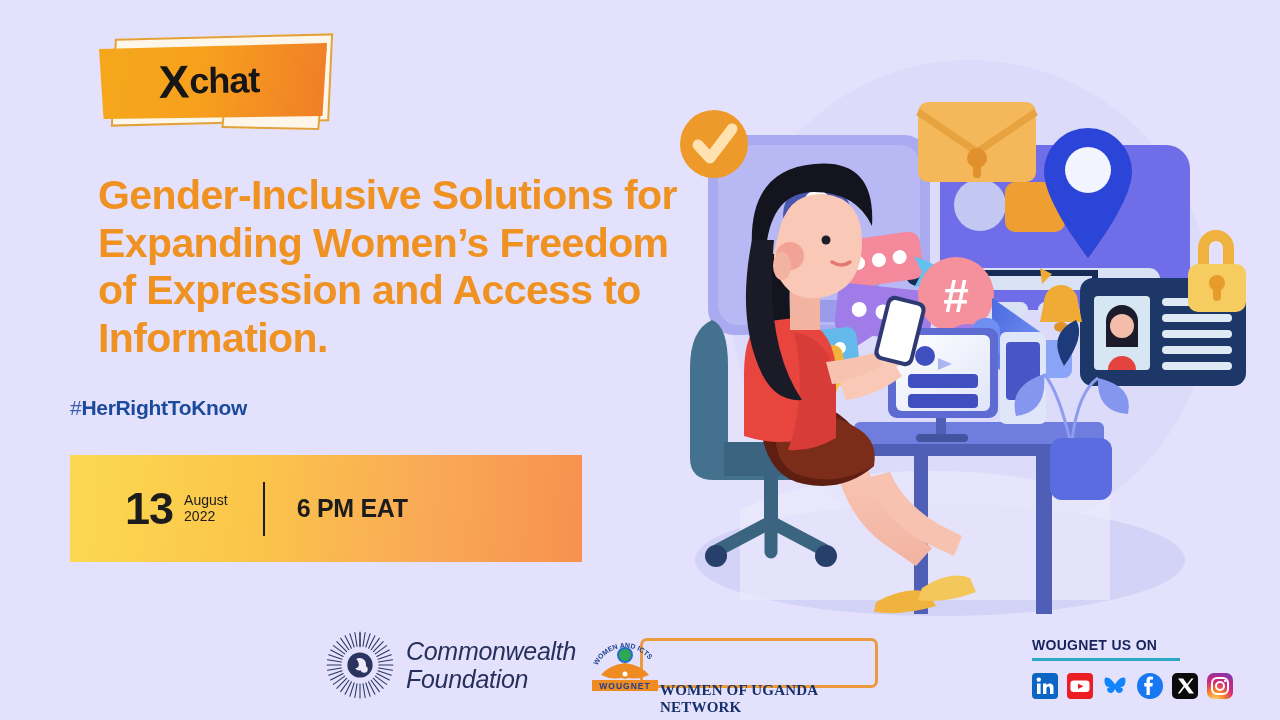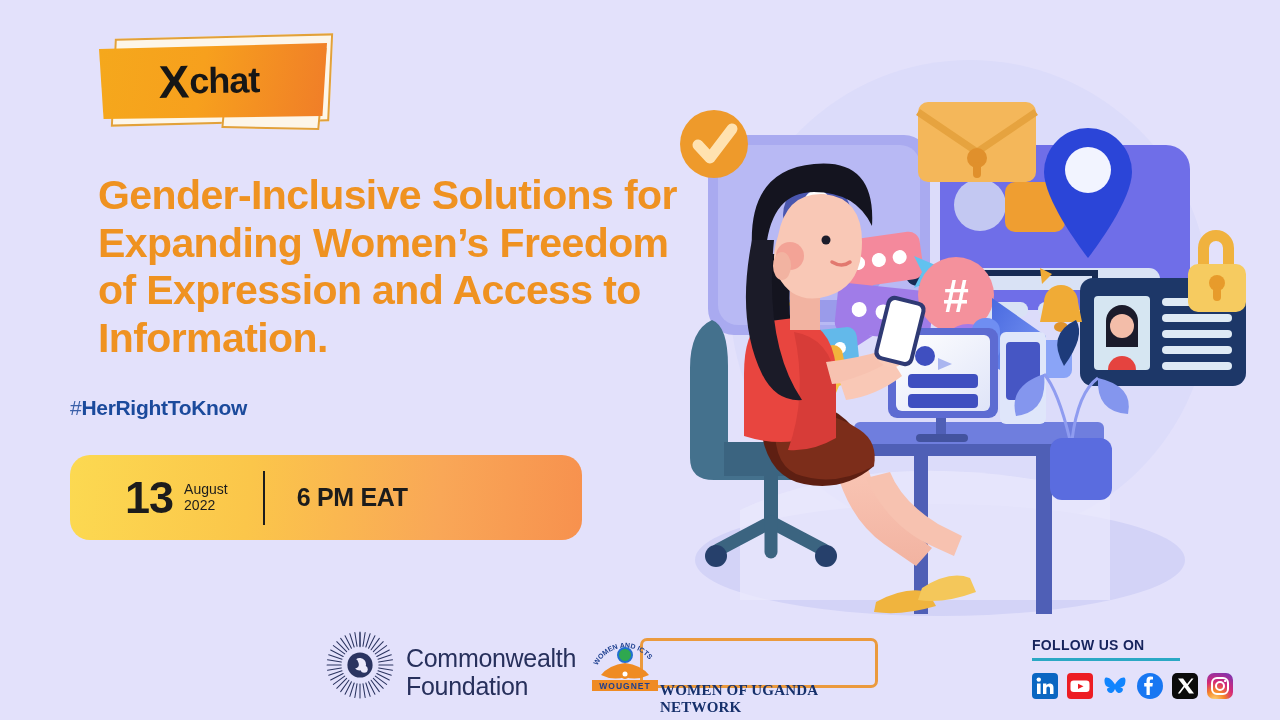--- a/index.html
+++ b/index.html
@@ -52,32 +52,32 @@
     margin-left:28px;
   }
   .hashtag {
     position:absolute; left:70px; top:396px;
     color:#1b4a9c; font-size:21px; font-weight:bold; letter-spacing:-0.3px;
   }
   .hashtag .hash { color:#3a5fa8; font-weight:normal; }
 
   
   .date-banner {
-    position:absolute; left:70px; top:455px; width:512px; height:85px;
-    border-radius:20px;
+    position:absolute; left:70px; top:455px; width:512px; height:107px;
+    border-radius:0;
     background:linear-gradient(95deg,#fcd951 0%,#fbc64a 35%,#f9a757 72%,#f7914e 100%);
     display:flex; align-items:center;
   }
   .date-day { font-size:45px; font-weight:bold; color:#1c1c1c; margin-left:55px; line-height:1; letter-spacing:-1px; }
   .date-my { margin-left:11px; line-height:1.12; color:#1c1c1c; font-size:14px; }
   .date-divider { width:2px; height:54px; background:#1c1c1c; margin-left:35px; }
   .date-time { font-size:25px; font-weight:bold; color:#1c1c1c; margin-left:32px; letter-spacing:-0.3px; }
 
   
-  .cwf { position:absolute; left:325px; top:630px; display:flex; align-items:flex-end; }
+  .cwf { position:absolute; left:325px; top:630px; display:flex; align-items:center;font-style:italic; }
   .cwf-mark { width:70px; height:70px; flex:0 0 70px; }
   .cwf-text { margin-left:11px; color:#27305c; font-size:25px; line-height:1.12; letter-spacing:-0.3px; }
 
   .wougnet { position:absolute; left:588px; top:636px; width:292px; height:56px; }
   .wougnet-border {
     position:absolute; left:52px; top:2px; width:238px; height:50px;
     border:3px solid #eb9a3d; border-radius:7px;
   }
   .wougnet-name {
     position:absolute; left:72px; top:14px;
@@ -409,21 +409,21 @@
       <path d="M37 27 q-16 2 -24 12 q12 6 24 2 q12 4 24 -2 q-8 -10 -24 -12 z" fill="#ef8b23"></path>
       <circle cx="37" cy="38" r="5" fill="#ef8b23"></circle>
       <circle cx="37" cy="38" r="2.5" fill="#ffffff"></circle>
       <rect x="4" y="44" width="66" height="11" fill="#ef8b23"></rect>
       <text x="37" y="52.5" font-size="8.5" font-weight="bold" fill="#1d3f8f" text-anchor="middle" font-family="Liberation Sans, sans-serif" letter-spacing="1">WOUGNET</text>
     </svg>
     <div class="wougnet-name">WOMEN OF UGANDA NETWORK</div>
   </div>
 
   <div class="follow">
-    <div class="follow-label">FOLLOW US ON</div>
+    <div class="follow-label">WOUGNET US ON</div>
     <div class="follow-rule"></div>
     <div class="social-row">
 
       <svg class="social-ico" viewBox="0 0 26 26">
         <rect width="26" height="26" rx="4" fill="#0a66c2"></rect>
         <rect x="5" y="10.5" width="3.6" height="10.5" fill="#ffffff"></rect>
         <circle cx="6.8" cy="6.6" r="2.2" fill="#ffffff"></circle>
         <path d="M11 21 l0 -10.5 l3.4 0 l0 1.5 q1.3 -1.9 4 -1.5 q3.1 0.5 3.1 4.3 l0 6.2 l-3.5 0 l0 -5.6 q0 -2 -1.8 -2 q-1.8 0 -1.8 2.1 l0 5.5 z" fill="#ffffff"></path>
       </svg>
 

